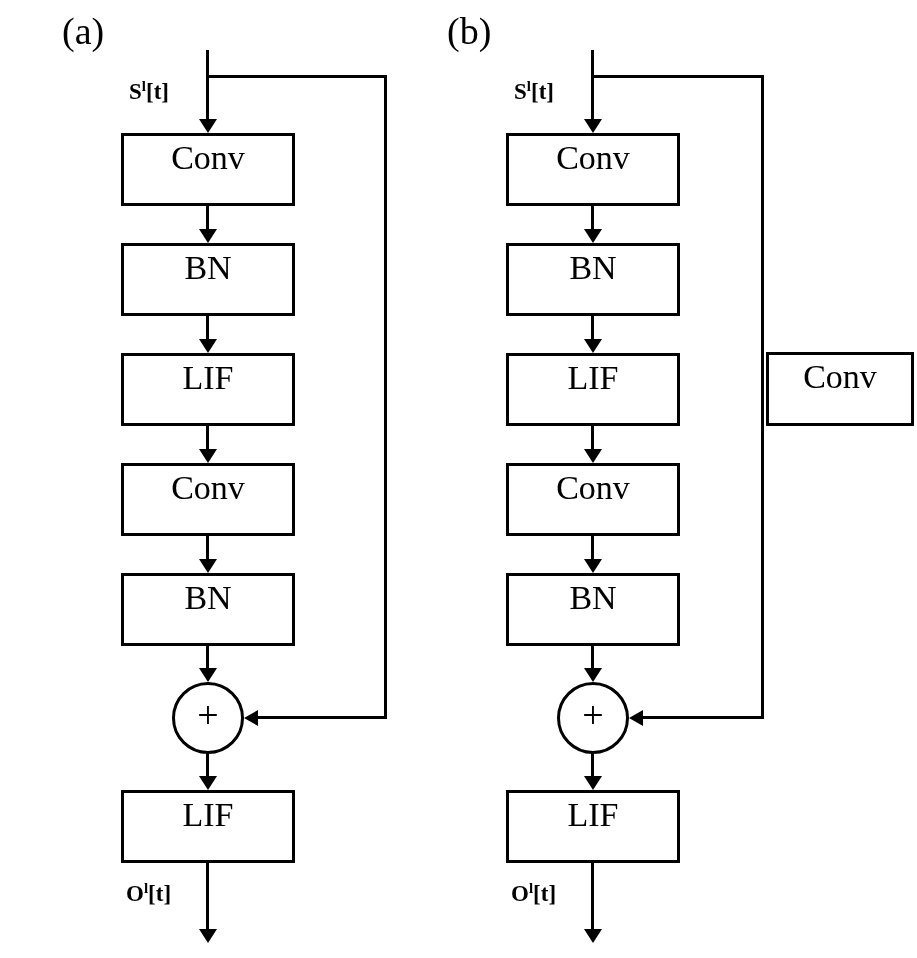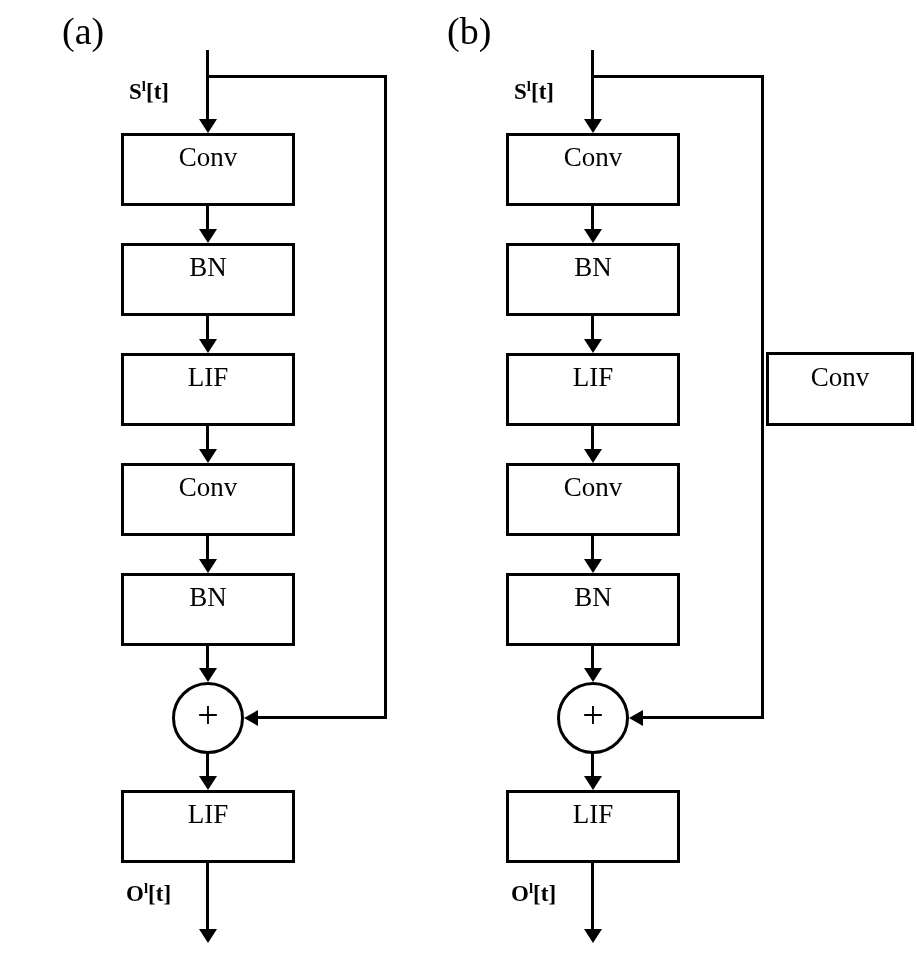--- a/index.html
+++ b/index.html
@@ -14,21 +14,21 @@
     overflow: hidden;
   }
   .box {
     position: absolute;
     box-sizing: border-box;
     border: 3px solid var(--ink, #000);
     background: var(--background, #fff);
     display: flex;
     align-items: center;
     justify-content: center;
-    font-size: 27px;
+    font-size: 34px;
     padding-bottom: 24px;
     line-height: 1;
   }
   .vline, .hline { position: absolute; background: var(--ink, #000); }
   .arrow-down {
     position: absolute; width: 0; height: 0;
     border-left: 9px solid transparent;
     border-right: 9px solid transparent;
     border-top: 14px solid var(--ink, #000);
   }

